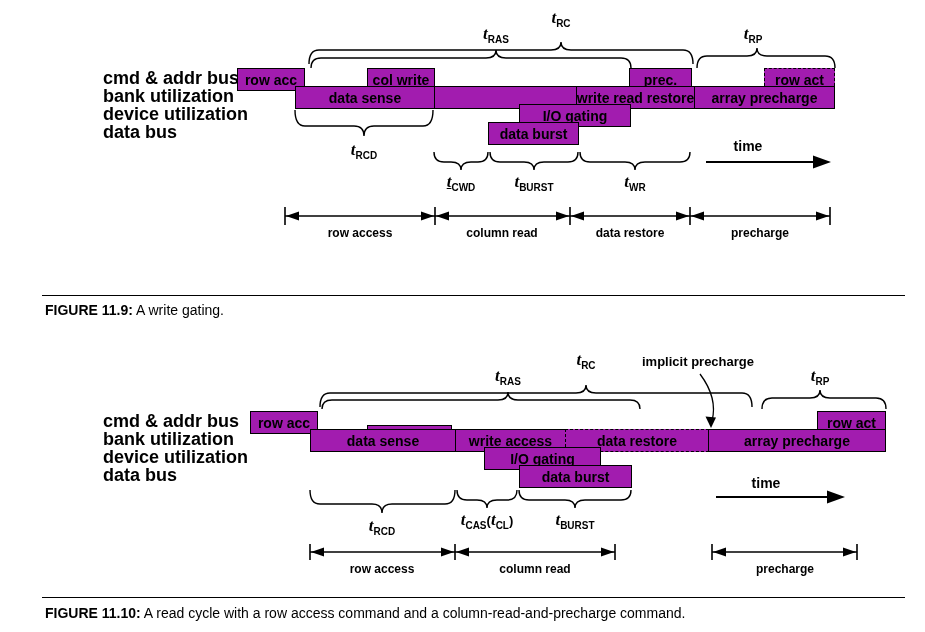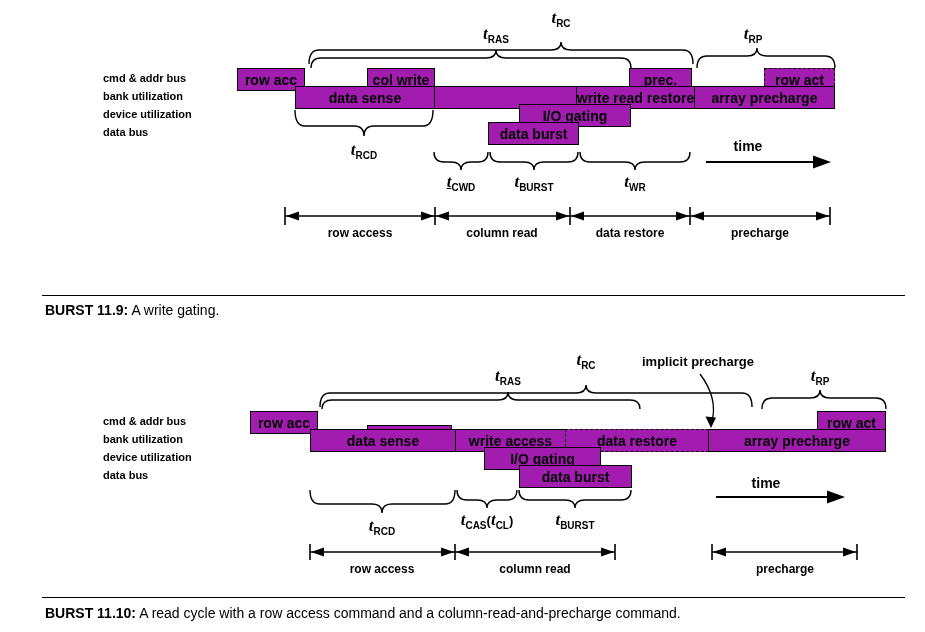--- a/index.html
+++ b/index.html
@@ -8,21 +8,21 @@
   .overlay{position:absolute;left:0;top:0;}
   .overlay path{stroke:#000;fill:none;stroke-width:1.4px;}
   .overlay line{stroke:#000;stroke-width:1.6px;}
   .overlay polygon{fill:#000;stroke:none;}
   .overlay .thick{stroke-width:2.2px;}
   .overlay .thin{stroke-width:1.3px;}
   .box{position:absolute;box-sizing:border-box;height:23px;border:1.6px solid #000;background:#a21caf;
        display:flex;align-items:center;justify-content:center;
        font-weight:bold;font-size:14px;white-space:nowrap;}
   .box.dashed{border-style:dashed;border-width:1.4px;}
-  .buslabels{position:absolute;font-weight:bold;font-size:11px;line-height:18px;white-space:nowrap;}
+  .buslabels{position:absolute;font-weight:bold;font-size:18px;line-height:18px;white-space:nowrap;}
   .tlab{position:absolute;transform:translateX(-50%);white-space:nowrap;font-weight:bold;}
   .tlab i{font-family:"Liberation Serif",serif;font-style:italic;font-size:17px;font-weight:bold;}
   .tlab sub{font-size:10px;vertical-align:-4px;}
   .tlab .paren{font-size:13px;}
   .phase{position:absolute;transform:translateX(-50%);font-weight:bold;font-size:12px;white-space:nowrap;}
   .timeword{position:absolute;transform:translateX(-50%);font-weight:bold;font-size:14px;}
   .anno{position:absolute;transform:translateX(-50%);font-weight:bold;font-size:13px;white-space:nowrap;}
   .cap{position:absolute;font-size:14px;white-space:nowrap;}
   .rule{position:absolute;left:42px;width:863px;height:1.4px;background:#000;}
 </style>
@@ -126,21 +126,21 @@
   <div class="tlab" style="left:635px;top:172px;"><i>t</i><sub>WR</sub></div>
 
   <div class="timeword" style="left:748px;top:138px;">time</div>
 
   <div class="phase" style="left:360px;top:226px;">row access</div>
   <div class="phase" style="left:502px;top:226px;">column read</div>
   <div class="phase" style="left:630px;top:226px;">data restore</div>
   <div class="phase" style="left:760px;top:226px;">precharge</div>
 
   <div class="rule" style="top:295px;"></div>
-  <div class="cap" style="left:45px;top:302px;"><b>BURST 11.9:</b> <span>A write gating.</span></div>
+  <div class="cap" style="left:45px;top:302px;"><b>FIGURE 11.9:</b> <span>A write gating.</span></div>
 
   <div class="buslabels" style="left:103px;top:412px;">
     <div>cmd &amp; addr bus</div>
     <div>bank utilization</div>
     <div>device utilization</div>
     <div>data bus</div>
   </div>
 
   <div class="box" style="left:250px;top:411px;width:68px;">row acc</div>
   <div class="box" style="left:367px;top:425px;width:85px;">read &amp; prec</div>
@@ -162,15 +162,15 @@
   <div class="tlab" style="left:487px;top:510px;text-align:center;"><i>t</i><sub>CAS</sub><span class="paren">(</span><i>t</i><sub>CL</sub><span class="paren">)</span></div>
   <div class="tlab" style="left:575px;top:510px;"><i>t</i><sub>BURST</sub></div>
 
   <div class="timeword" style="left:766px;top:475px;">time</div>
 
   <div class="phase" style="left:382px;top:562px;">row access</div>
   <div class="phase" style="left:535px;top:562px;">column read</div>
   <div class="phase" style="left:785px;top:562px;">precharge</div>
 
   <div class="rule" style="top:597px;"></div>
-  <div class="cap" style="left:45px;top:605px;"><b>BURST 11.10:</b> <span>A read cycle with a row access command and a column-read-and-precharge command.</span></div>
+  <div class="cap" style="left:45px;top:605px;"><b>FIGURE 11.10:</b> <span>A read cycle with a row access command and a column-read-and-precharge command.</span></div>
 
 </div>
 
 </body></html>

